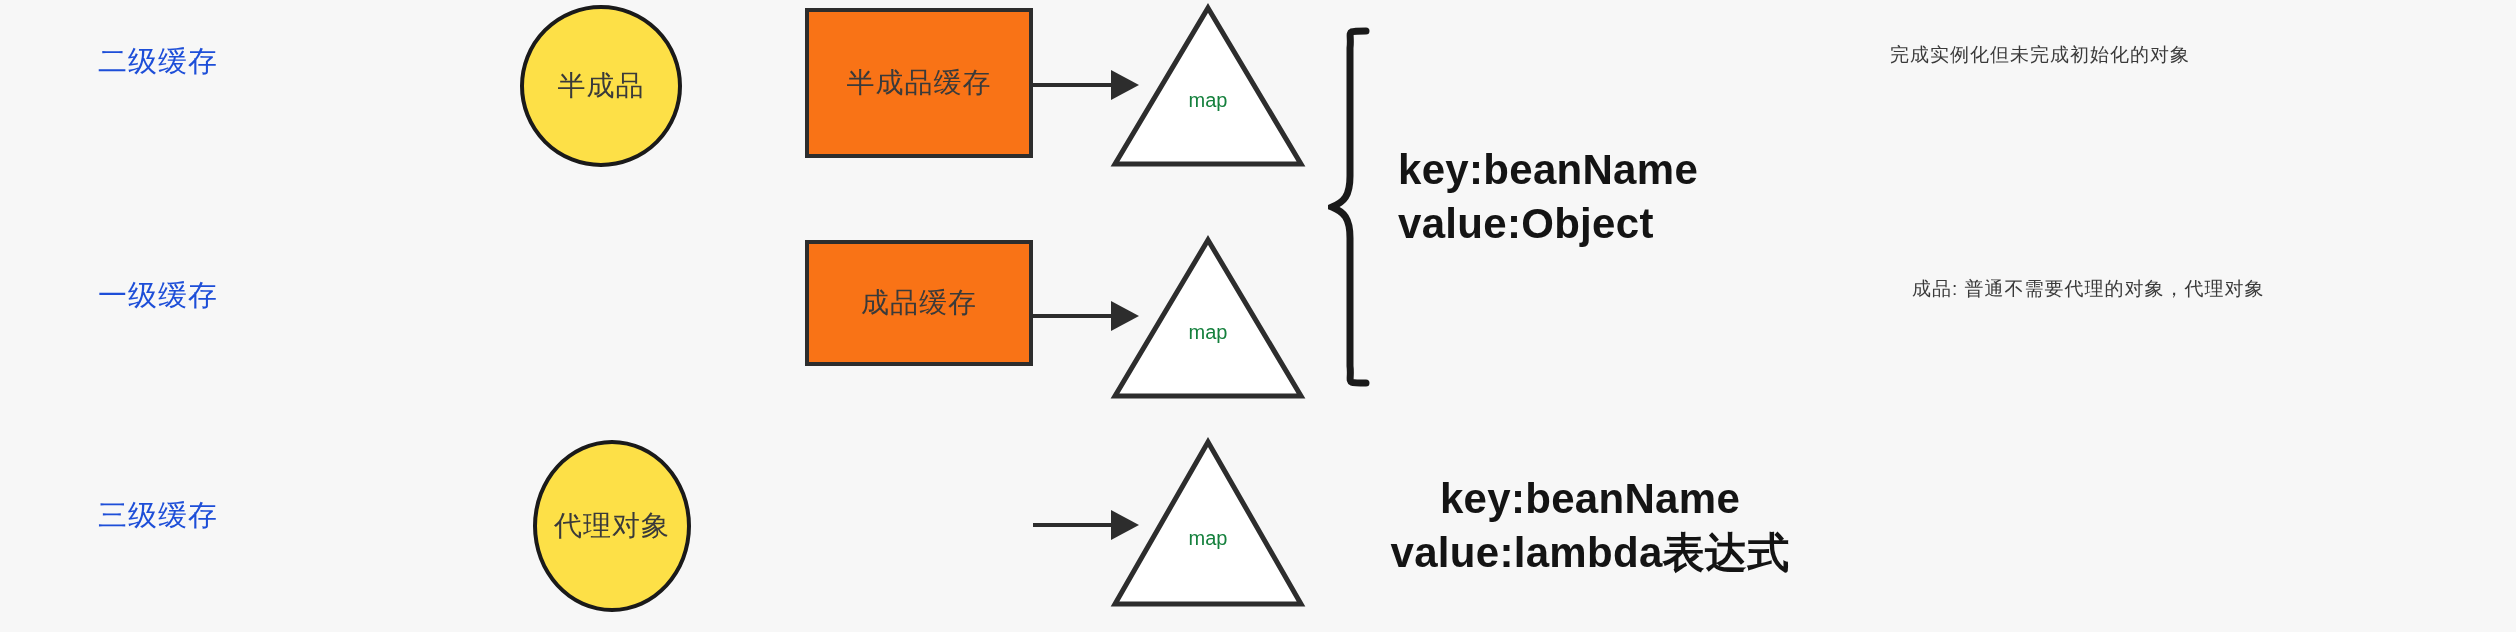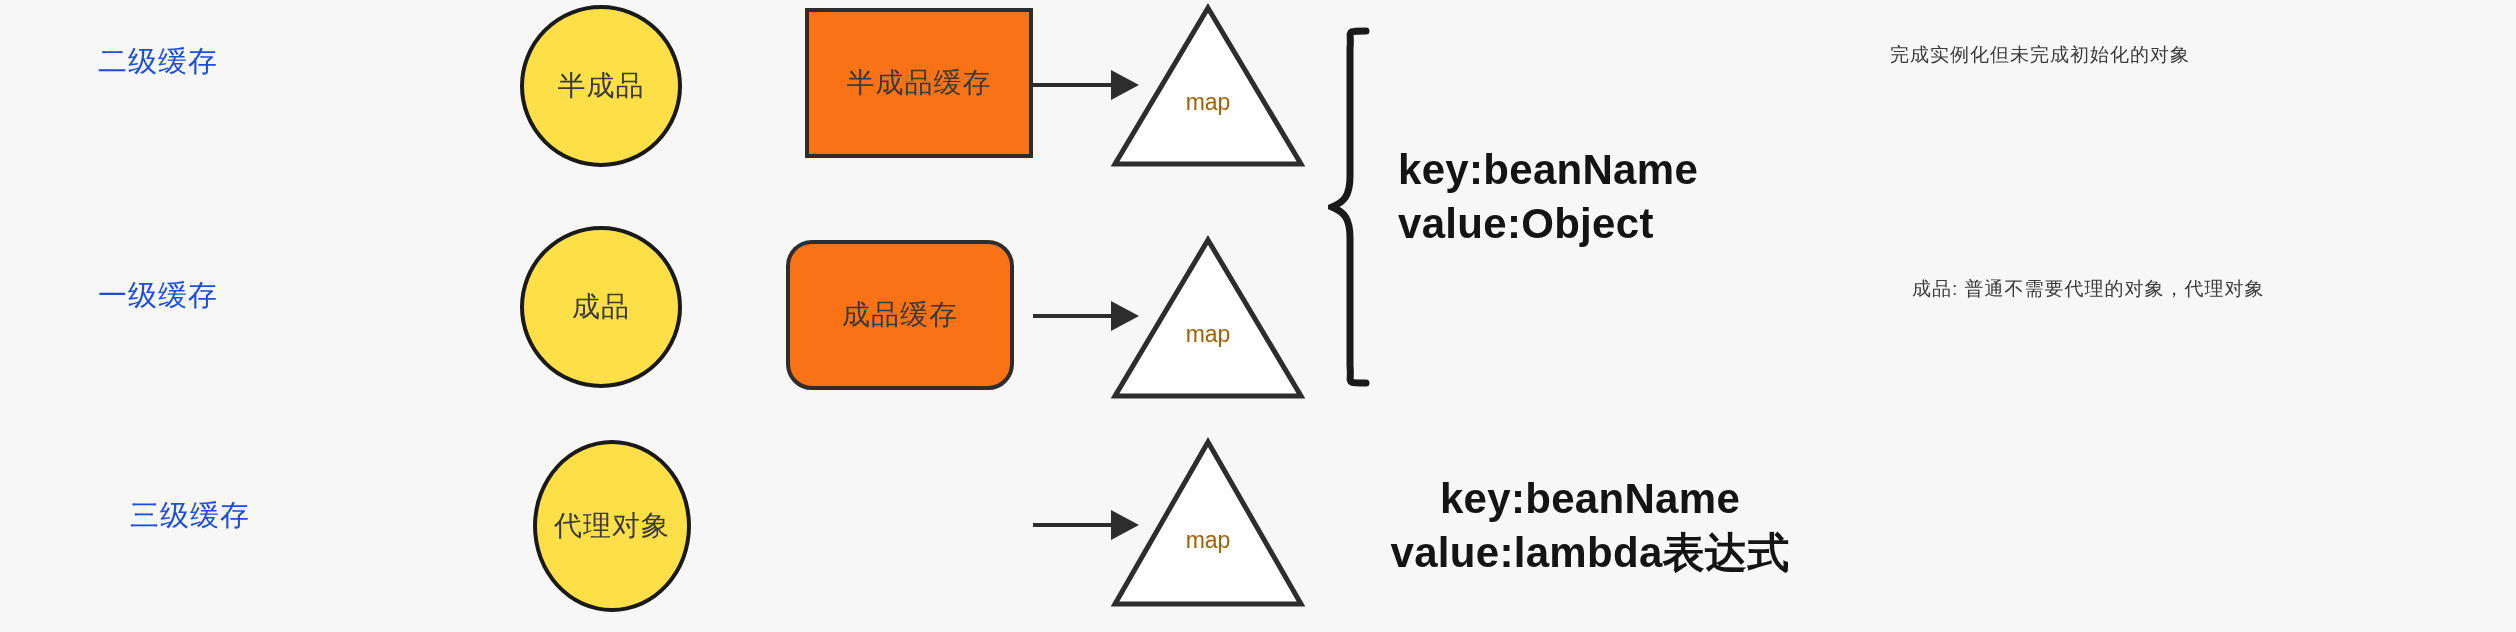--- a/index.html
+++ b/index.html
@@ -69,22 +69,22 @@
     width: 0; height: 0;
     border-top: 15px solid transparent;
     border-bottom: 15px solid transparent;
     border-left: 28px solid #2d2d2d;
   }
 
   
   .tri-wrap { }
   .tri-wrap svg { display: block; }
   .tri-label {
-    font-size: 23px;
-    color: #a16207;
+    font-size: 20px;
+    color: #15803d;
     text-align: center;
     white-space: nowrap;
   }
 
   
   .brace svg { display: block; }
 
   
   .kv-text {
     font-size: 42px;
@@ -128,25 +128,22 @@
     <svg width="196" height="166" viewBox="0 0 196 166">
       <polygon points="98,5 191,161 5,161" fill="#ffffff" stroke="#2d2d2d" stroke-width="5" stroke-linejoin="miter"></polygon>
     </svg>
     <div class="abs tri-label" style="left:0px; top:86px; width:196px;">map</div>
   </div>
 
   <div class="abs note" style="left:1890px; top:42px;">完成实例化但未完成初始化的对象</div>
 
   <div class="abs stage-label" style="left:98px; top:276px;">一级缓存</div>
 
-  <div class="abs node-circle" style="left:520px; top:226px; width:162px; height:162px;">
-    <span>成品</span>
-  </div>
-
-  <div class="abs node-box" style="left:786px; top:240px; width:228px; height:150px;border-radius:26px;">
+
+  <div class="abs node-box" style="left:805px; top:240px; width:228px; height:126px;">
     <span>成品缓存</span>
   </div>
 
   <div class="abs" style="left:1033px; top:301px; width:110px; height:30px;">
     <div class="abs arrow-line" style="left:0px; top:13px; width:84px;"></div>
     <div class="abs arrow-head" style="left:78px; top:0px;"></div>
   </div>
 
   <div class="abs tri-wrap" style="left:1110px; top:235px;">
     <svg width="196" height="166" viewBox="0 0 196 166">
@@ -167,21 +164,21 @@
                L 22 340
                C 24 357, 16 357, 38 357" fill="none" stroke="#1a1a1a" stroke-width="7" stroke-linecap="round"></path>
     </svg>
   </div>
 
   <div class="abs kv-text" style="left:1398px; top:143px;">
     <div>key:beanName</div>
     <div>value:Object</div>
   </div>
 
-  <div class="abs stage-label" style="left:98px; top:496px;margin-left:32px;">三级缓存</div>
+  <div class="abs stage-label" style="left:98px; top:496px;">三级缓存</div>
 
   <div class="abs node-circle" style="left:533px; top:440px; width:158px; height:172px;">
     <span>代理对象</span>
   </div>
 
 
   <div class="abs" style="left:1033px; top:510px; width:110px; height:30px;">
     <div class="abs arrow-line" style="left:0px; top:13px; width:84px;"></div>
     <div class="abs arrow-head" style="left:78px; top:0px;"></div>
   </div>

